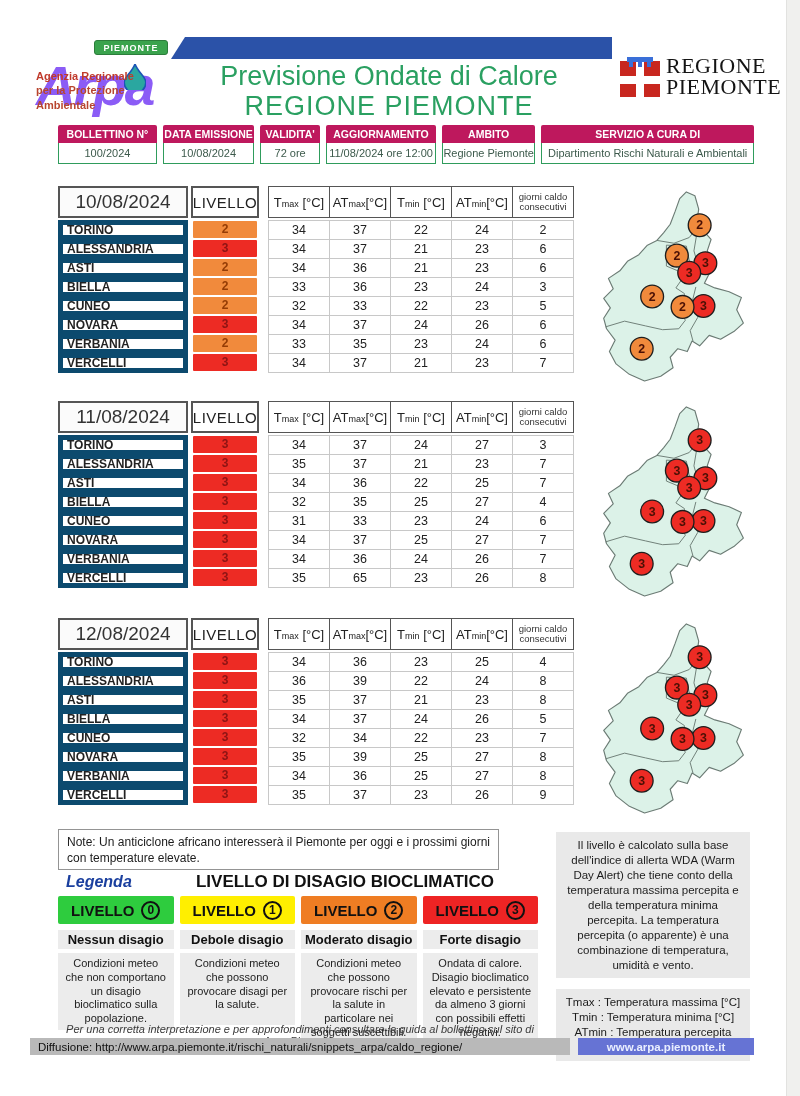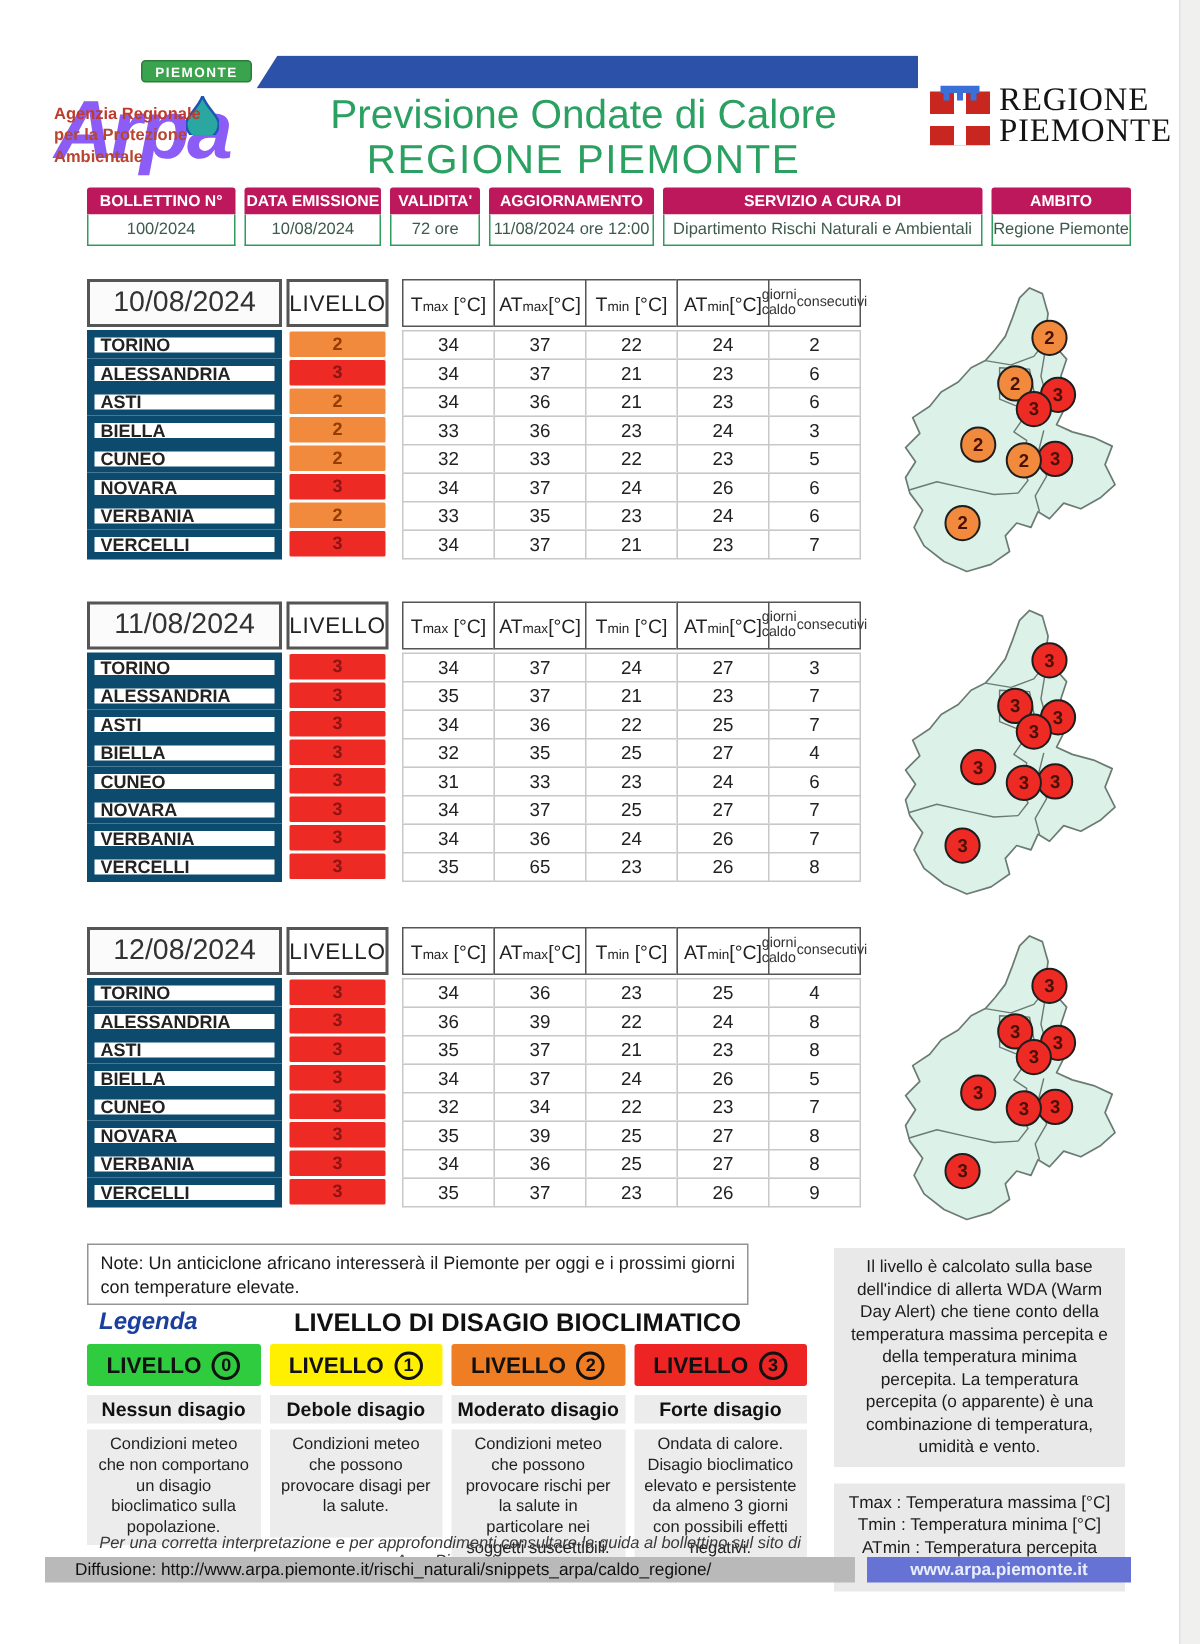--- a/index.html
+++ b/index.html
@@ -43,21 +43,21 @@
   .liv-cell{height:20px;margin-top:-1px;padding:1.5px 2px}
   .liv-cell:first-child{margin-top:0}
   .liv-inner{width:100%;height:100%;display:flex;align-items:center;justify-content:center;font-size:12px;font-weight:bold;border-radius:1px}
 
   .tblC{margin-left:9px}
   .grid-row{display:flex}
   .head-row{margin-bottom:2px}
   .hcell{width:62px;height:32px;margin-left:-1px;border:1px solid #555;background:#fff;display:flex;align-items:center;justify-content:center;font-size:13px;color:#222}
   .head-row .hcell:first-child{margin-left:0}
   .hcell sub{font-size:9px;transform:translateY(2px)}
-  .hcell.giorni{font-size:9.5px;line-height:1.1;color:#333}
+  .hcell.giorni{flex-direction:column;font-size:9.5px;line-height:1.1;color:#333}
   .rows .grid-row{margin-top:-1px}
   .rows .grid-row:first-child{margin-top:0}
   .vcell{width:62px;height:20px;margin-left:-1px;border:1px solid #c8c8c8;background:#fff;display:flex;align-items:center;justify-content:center;font-size:12.5px}
   .rows .grid-row .vcell:first-child{margin-left:0}
 
   .map{margin-left:24px;margin-top:0}
 
   
   .note-box{position:absolute;left:58px;top:829px;width:441px;height:41px;border:1px solid #949494;padding:4px 8px;font-size:12px;line-height:1.35;text-align:justify;color:#1c1c1c}
   .legenda{position:absolute;left:66px;top:873px;font-size:16px;font-weight:bold;font-style:italic;color:#1a3f9e}
@@ -68,21 +68,21 @@
   .lv-name{margin-top:6px;background:#ececec;height:19px;display:flex;align-items:center;justify-content:center;font-weight:bold;font-size:13px;color:#111}
   .lv-desc{margin-top:4px;background:#ececec;min-height:72px;padding:4px 5px;font-size:11px;line-height:1.25;text-align:center;color:#222}
 
   
   .side-panel{position:absolute;left:556px;top:832px;width:194px;display:flex;flex-direction:column;gap:11px}
   .side-box{background:#e9e9e9;padding:6px 6px;font-size:11.5px;line-height:1.3;text-align:center;color:#1c1c1c}
   .def-line{font-size:11.5px}
 
   
   .guida{position:absolute;left:55px;top:1023px;width:490px;text-align:center;font-style:italic;font-size:11px;color:#3a3a3a}
-  .gray-bar{position:absolute;left:30px;top:1038px;width:540px;height:17px;background:#b9b9b9;display:flex;align-items:center;padding-left:20px;font-size:11.5px;color:#101010}
+  .gray-bar{position:absolute;left:30px;top:1038px;width:540px;height:17px;background:#b9b9b9;display:flex;align-items:center;padding-left:8px;font-size:11.5px;color:#101010}
   .site-bar{position:absolute;left:578px;top:1038px;width:176px;height:17px;background:#6673d4;display:flex;align-items:center;justify-content:center;font-size:11.5px;font-weight:bold;color:#e9eeff}
 </style>
 </head>
 <body>
 
 <div class="blue-bar"></div>
 
 <div class="arpa">
   <div class="arpa-badge">PIEMONTE</div>
   <div class="arpa-name">Arpa</div>
@@ -126,27 +126,27 @@
       <div class="info-value">10/08/2024</div>
     </div>
     <div class="info-cell" style="width: 64px;">
       <div class="info-label">VALIDITA'</div>
       <div class="info-value">72 ore</div>
     </div>
     <div class="info-cell" style="width: 118px;">
       <div class="info-label">AGGIORNAMENTO</div>
       <div class="info-value">11/08/2024 ore 12:00</div>
     </div>
+    <div class="info-cell" style="width: 100px;">
+      <div class="info-label">AMBITO</div>
+      <div class="info-value">Regione Piemonte</div>
+    </div>
     <div class="info-cell" style="width: 228px;">
       <div class="info-label">SERVIZIO A CURA DI</div>
       <div class="info-value">Dipartimento Rischi Naturali e Ambientali</div>
-    </div>
-    <div class="info-cell" style="width: 100px;">
-      <div class="info-label">AMBITO</div>
-      <div class="info-value">Regione Piemonte</div>
     </div>
   </div>
 
 <div class="section" id="section-0" style="top:186px">
     <div class="tblA">
       <div class="tbl-date">10/08/2024</div>
       <div class="prov-rows">
         <div class="cell">TORINO</div>
         <div class="cell">ALESSANDRIA</div>
         <div class="cell">ASTI</div>

